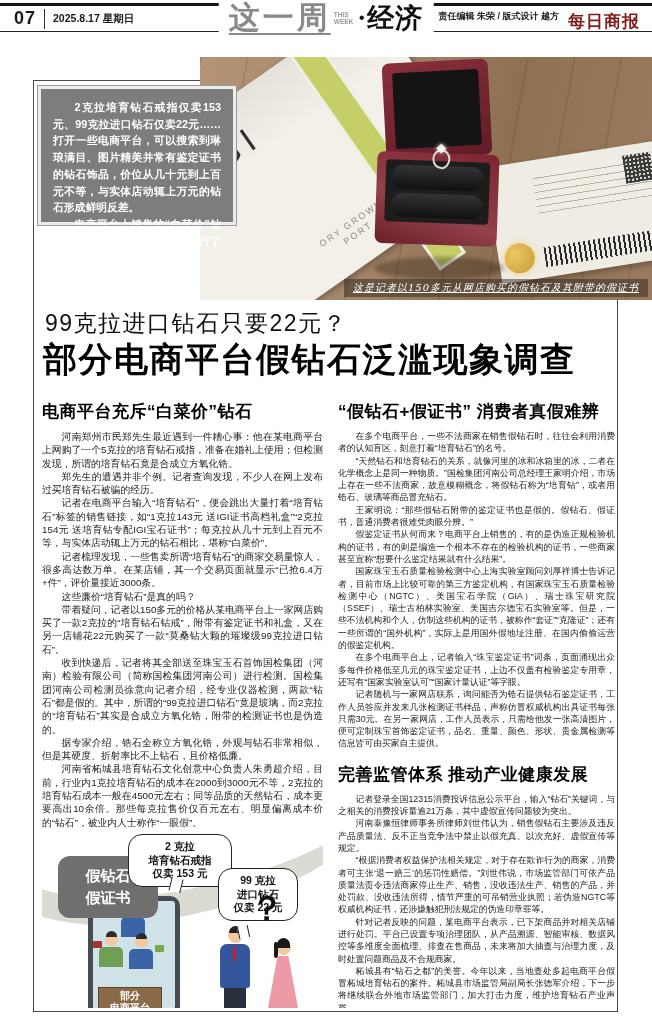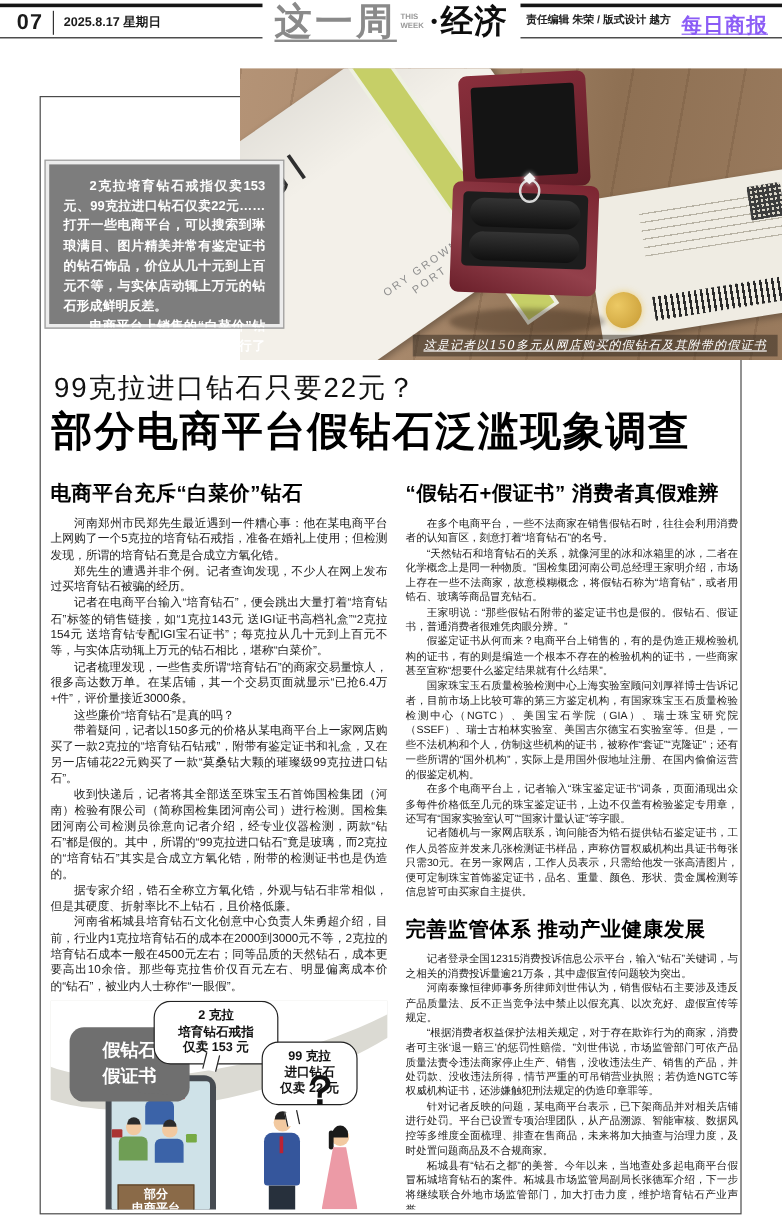--- a/index.html
+++ b/index.html
@@ -11,21 +11,21 @@
   .pageno-block{position:absolute;left:14px;top:8px;display:flex;align-items:center;gap:8px;}
   .pageno{font-size:18px;font-weight:bold;letter-spacing:1px;}
   .pageno-div{width:1px;height:20px;background:#333;}
   .date{font-size:10.5px;font-weight:bold;}
   .masthead{position:absolute;left:50%;top:2px;transform:translateX(-50%);display:flex;align-items:center;background:#fff;padding:0 10px 2px;}
   .mast-main{font-size:31px;font-weight:900;color:#8a8a8a;letter-spacing:3px;line-height:1;border-bottom:2px solid #8a8a8a;}
   .mast-sub{display:flex;flex-direction:column;color:#9a9a9a;font-size:6.5px;font-weight:bold;line-height:1.1;margin:0 4px 1px 3px;}
   .mast-section{font-size:27px;font-weight:900;color:#0d0d0d;line-height:1;letter-spacing:1px;font-family:"Liberation Serif","DejaVu Serif",serif;}
   .credits-block{position:absolute;right:12px;top:10px;display:flex;align-items:flex-start;gap:9px;}
   .credits{font-size:9px;font-weight:bold;color:#222;padding-bottom:2px;}
-  .paper-name{font-size:17px;font-weight:900;color:#8b5cf6;letter-spacing:1px;text-decoration:underline;}
+  .paper-name{font-size:17px;font-weight:900;color:#7f1d1d;letter-spacing:1px;}
   
   .frame{position:absolute;left:33px;top:80px;width:583px;height:930px;border:1.5px solid #4a4a4a;}
   
   .photo{position:absolute;left:200px;top:57px;width:452px;height:243px;overflow:hidden;z-index:3;
      background:
        repeating-linear-gradient(100deg, rgba(70,45,25,.14) 0 2px, rgba(0,0,0,0) 2px 46px),
        linear-gradient(100deg,#b70 0%,#b49376 0%, #a8896c 35%, #8e7053 65%, #9a7b5e 100%);}
   .cert1{position:absolute;left:-70px;top:18px;width:330px;height:215px;background:#f3f0e9;transform:rotate(-35deg);box-shadow:2px 3px 6px rgba(0,0,0,.3);}
   .cert1-fold{position:absolute;left:0;top:0;width:100%;height:100%;background:linear-gradient(180deg,rgba(0,0,0,.06),rgba(255,255,255,0) 30%);}
   .igi-text{position:absolute;left:96px;top:26px;font-size:34px;letter-spacing:7px;color:#2e2e2e;font-weight:500;}
@@ -50,21 +50,21 @@
       background:linear-gradient(200deg,#7c2531,#93404b 60%,#6a1f2a);}
   .box-cushion{position:absolute;left:9px;top:8px;width:104px;height:62px;background:#1d1d1d;border-radius:4px;}
   .cushion-slot{position:absolute;left:6px;width:92px;height:24px;border-radius:12px;background:linear-gradient(180deg,#343434,#101010);}
   .slot1{top:5px;} .slot2{top:33px;}
   .ring{position:absolute;left:46px;top:-12px;width:14px;height:16px;border-radius:50%;border:2px solid #d9d9d9;background:rgba(0,0,0,0);}
   .ring-stone{position:absolute;left:3px;top:-6px;width:7px;height:7px;background:#f4f4f4;transform:rotate(45deg);box-shadow:0 0 4px #fff;}
   .photo-caption{position:absolute;right:4px;bottom:3px;padding:2px 9px;background:rgba(45,38,30,.5);
       color:#fff;font-size:10px;letter-spacing:1px;font-family:"DejaVu Serif","Liberation Serif",serif;font-style:italic;white-space:nowrap;text-decoration:underline;}
   
   .intro-box{position:absolute;left:38px;top:86px;width:198px;height:139px;background:#7d7d7d;border:3px solid #ececec;outline:1px solid #9a9a9a;z-index:5;
-      box-sizing:border-box;padding:10px 12px;color:#fff;margin-top:48px;}
+      box-sizing:border-box;padding:10px 12px;color:#fff;}
   .intro-box p{margin:0;font-size:10.8px;font-weight:bold;line-height:1.55;text-indent:2em;text-align:justify;}
   
   .kicker{position:absolute;left:45px;top:308px;font-size:23px;color:#111;font-weight:500;letter-spacing:1.5px;z-index:4;}
   .main-headline{position:absolute;left:43px;top:337px;margin:0;font-size:34px;font-weight:900;color:#000;letter-spacing:1.5px;z-index:4;}
   
   .col{position:absolute;top:400px;overflow:hidden;}
   .col-left{left:42px;width:281px;height:608px;}
   .col-right{left:338px;width:277px;height:608px;}
   .col h3{margin:0 0 7px;font-size:17px;font-weight:900;color:#000;letter-spacing:.5px;}
   .col h3.mt{margin-top:13px;}

